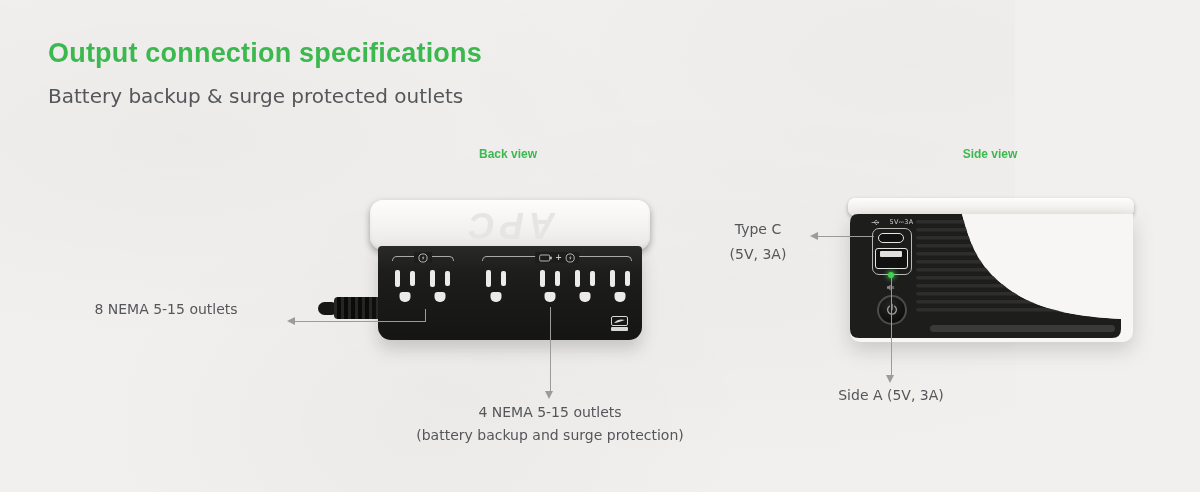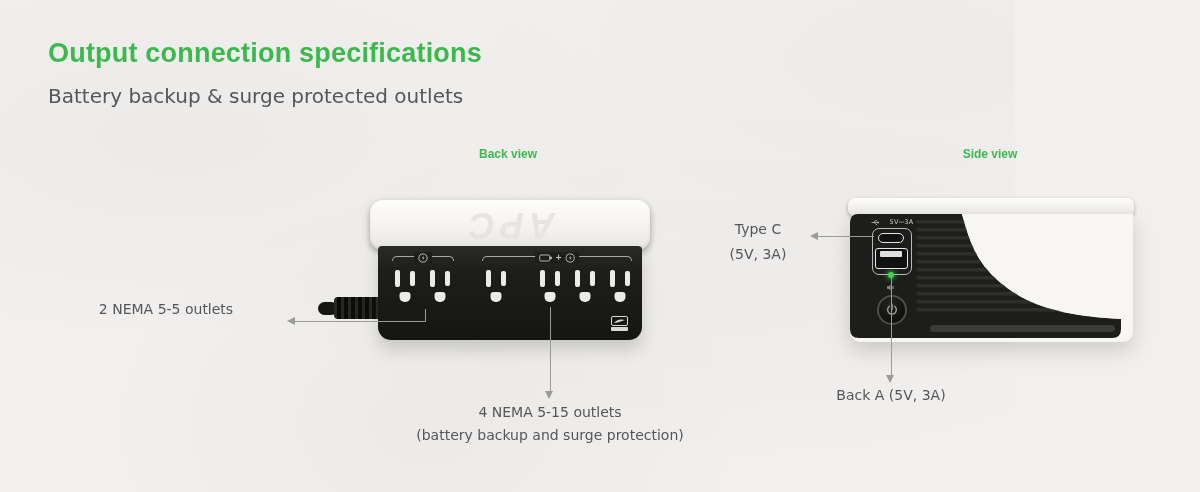--- a/index.html
+++ b/index.html
@@ -222,21 +222,21 @@
         <path d="M4.4 3.2 A4.4 4.4 0 1 0 9.6 3.2" stroke="#9a9a98" stroke-width="1.4" stroke-linecap="round" fill="none"></path>
       </svg>
     </div>
   </div>
 
   <div class="callout">
     <div class="cl-line" style="left:424.5px;top:309px;width:1.2px;height:13px"></div>
     <div class="cl-line" style="left:295px;top:321px;width:130px;height:1.2px"></div>
     <div class="cl-arrow-left" style="left:287px;top:317px"></div>
     <div class="cl-label" style="left:30px;top:298px;width:272px">
-      <div>2 NEMA 5-5 outlets</div>
+      <div>8 NEMA 5-15 outlets</div>
     </div>
   </div>
 
   <div class="callout">
     <div class="cl-line" style="left:549.5px;top:307px;width:1.2px;height:84px"></div>
     <div class="cl-arrow-down" style="left:545px;top:391px"></div>
     <div class="cl-label" style="left:338px;top:401px;width:424px">
       <div>4 NEMA 5-15 outlets</div>
       <div>(battery backup and surge protection)</div>
     </div>
@@ -248,17 +248,17 @@
     <div class="cl-label" style="left:692px;top:217px;width:132px;line-height:25px">
       <div>Type C</div>
       <div>(5V, 3A)</div>
     </div>
   </div>
 
   <div class="callout">
     <div class="cl-line" style="left:890.5px;top:273px;width:1.2px;height:102px"></div>
     <div class="cl-arrow-down" style="left:886px;top:375px"></div>
     <div class="cl-label" style="left:770px;top:384px;width:242px">
-      <div>Back A (5V, 3A)</div>
+      <div>Side A (5V, 3A)</div>
     </div>
   </div>
 
 </div>
 
 </body></html>

